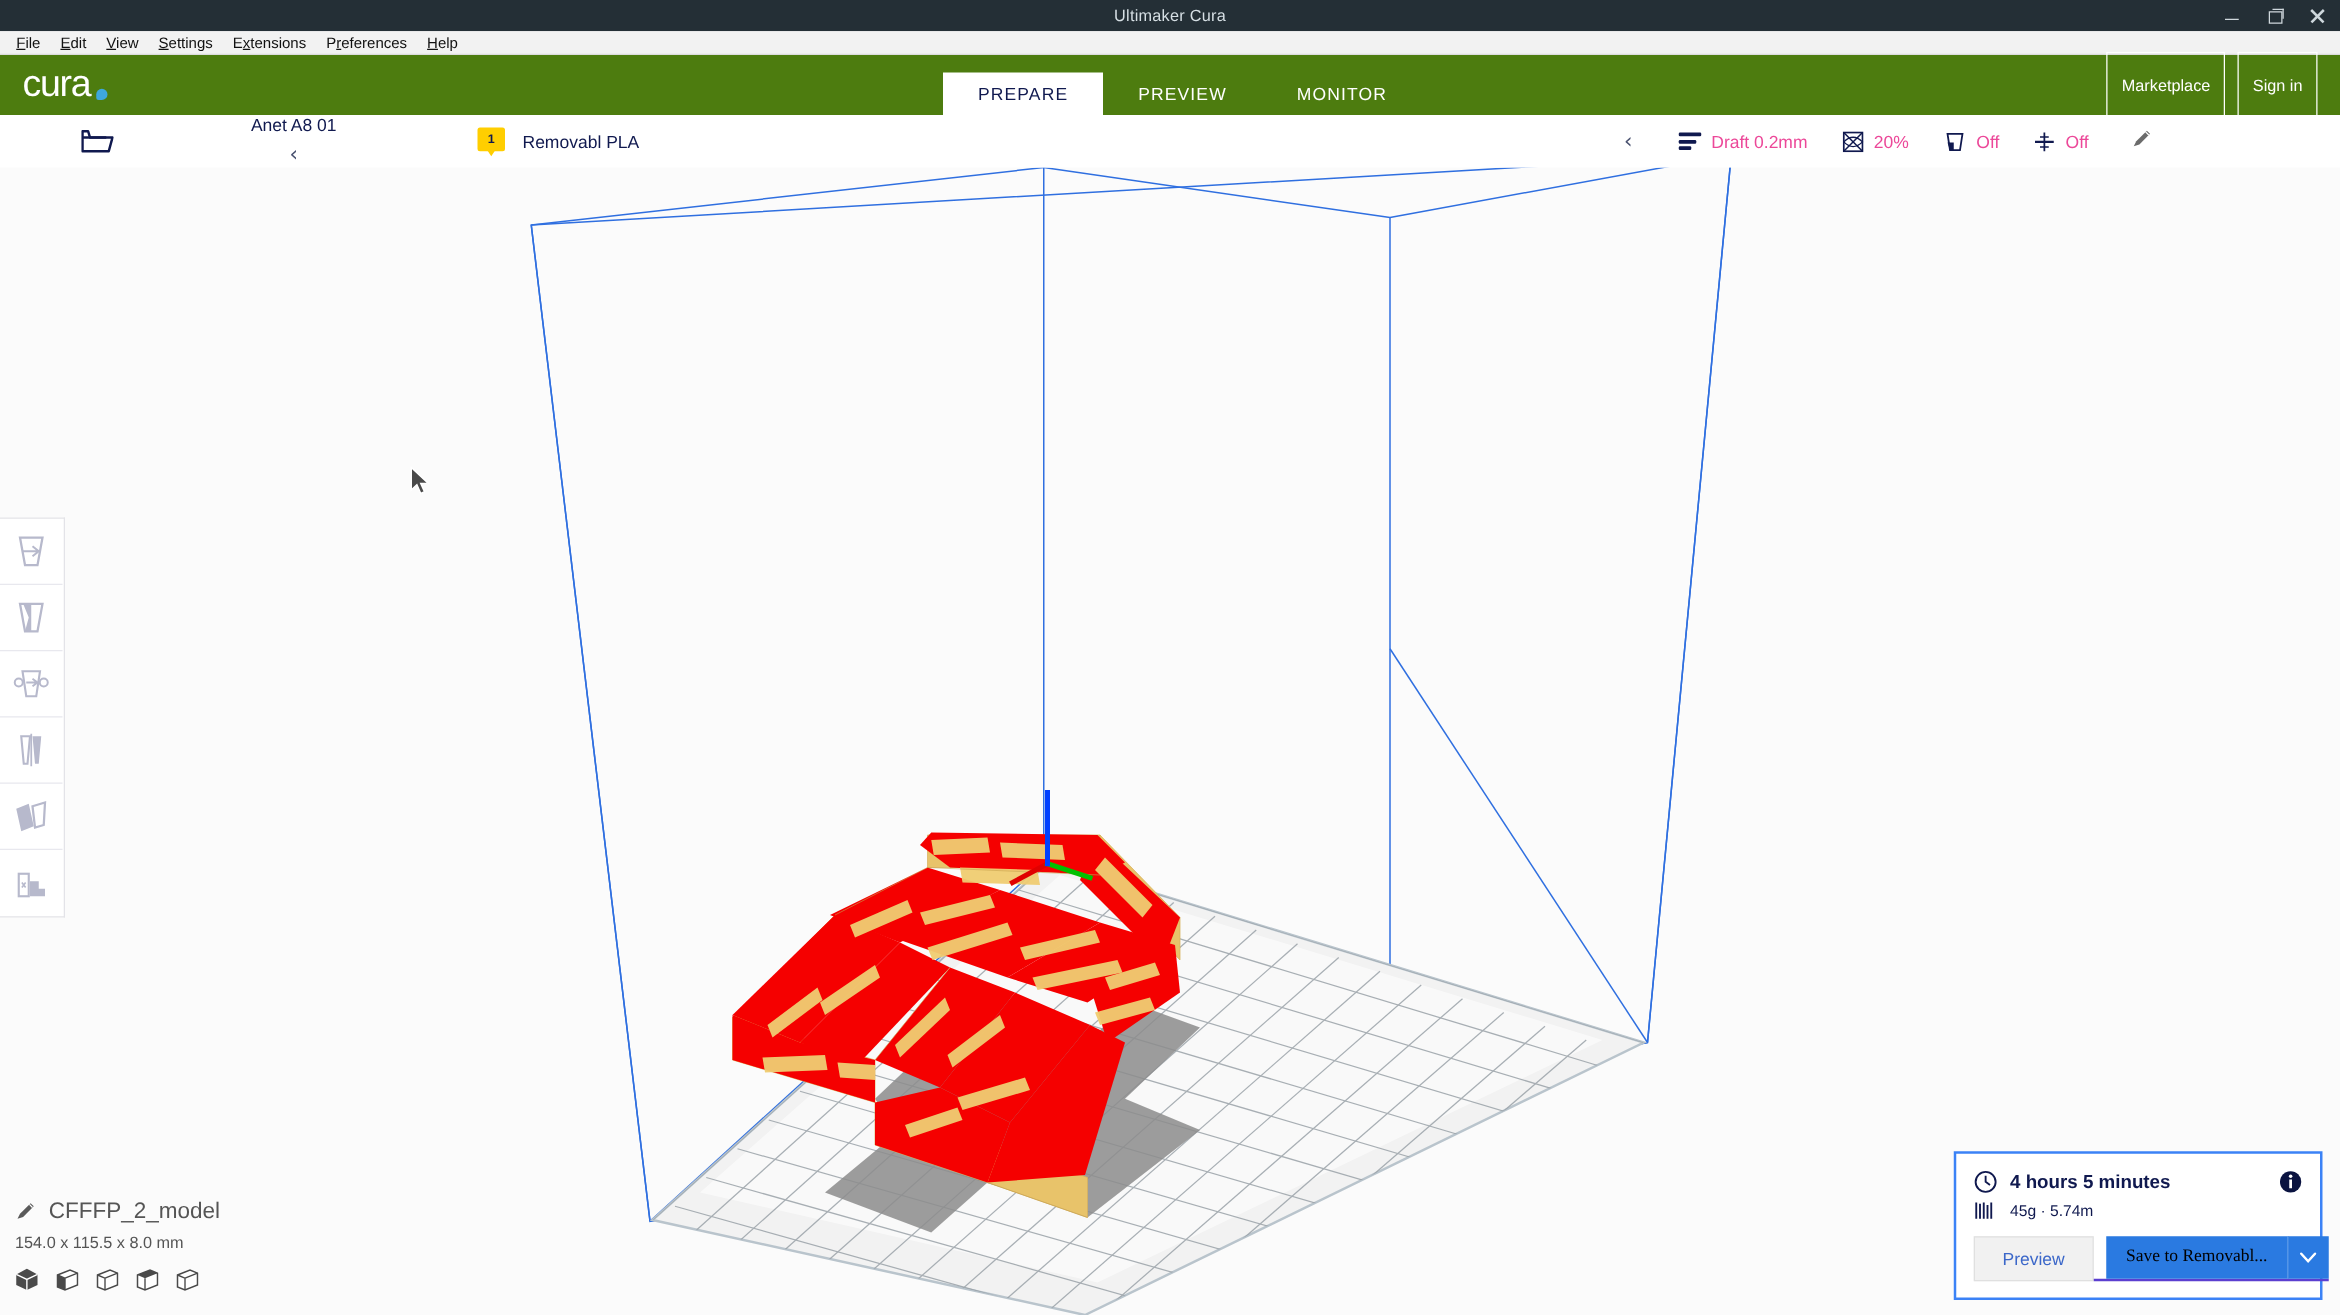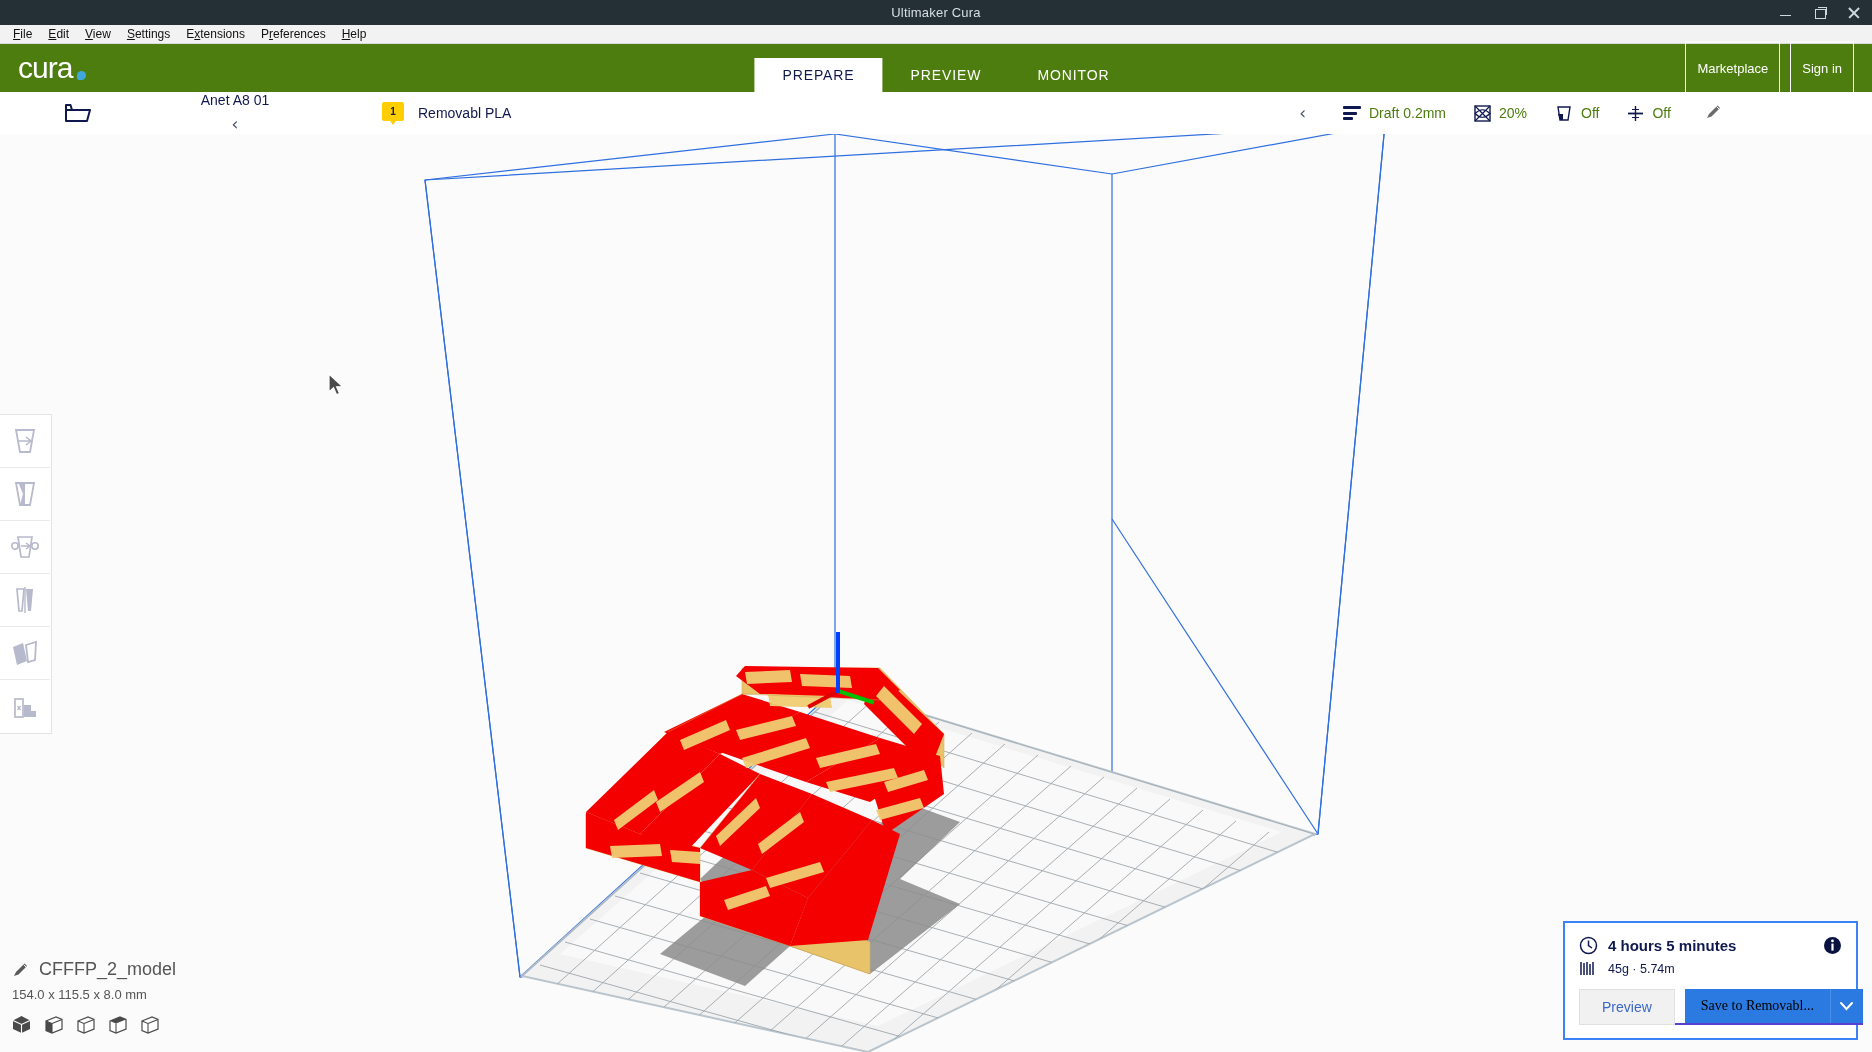--- a/index.html
+++ b/index.html
@@ -83,21 +83,21 @@
     position:absolute; left:7px; top:17px; width:0; height:0;
     border-left:4px solid transparent; border-right:4px solid transparent; border-top:6px solid #ffce00;
   }
   .material-name { font-size:14px; color:#10194f; flex:1; }
   .chev { color:#4a5270; font-size:17px; font-family:"DejaVu Sans", sans-serif; }
 
   .print-chip {
     position:absolute; left:1327px; top:0; right:0; height:42px;
     background:#ffffff; display:flex; align-items:center; padding:0 16px; gap:0; cursor:pointer;
   }
-  .ps-item { display:flex; align-items:center; gap:8px; font-size:14px; color:#4d7c0f; }
+  .ps-item { display:flex; align-items:center; gap:8px; font-size:14px; color:#ec4899; }
 
   
   .ic-layers { width:18px; height:14px; display:flex; flex-direction:column; justify-content:space-between; }
   .ic-layers i { display:block; background:#10194f; height:3px; border-radius:1px; }
   .ic-layers i:nth-child(1){ width:18px; }
   .ic-layers i:nth-child(2){ width:14px; }
   .ic-layers i:nth-child(3){ width:10px; }
 
   
   .viewport { position:absolute; left:0; top:134px; width:1872px; height:918px; background:#fbfbfb; overflow:hidden; }

